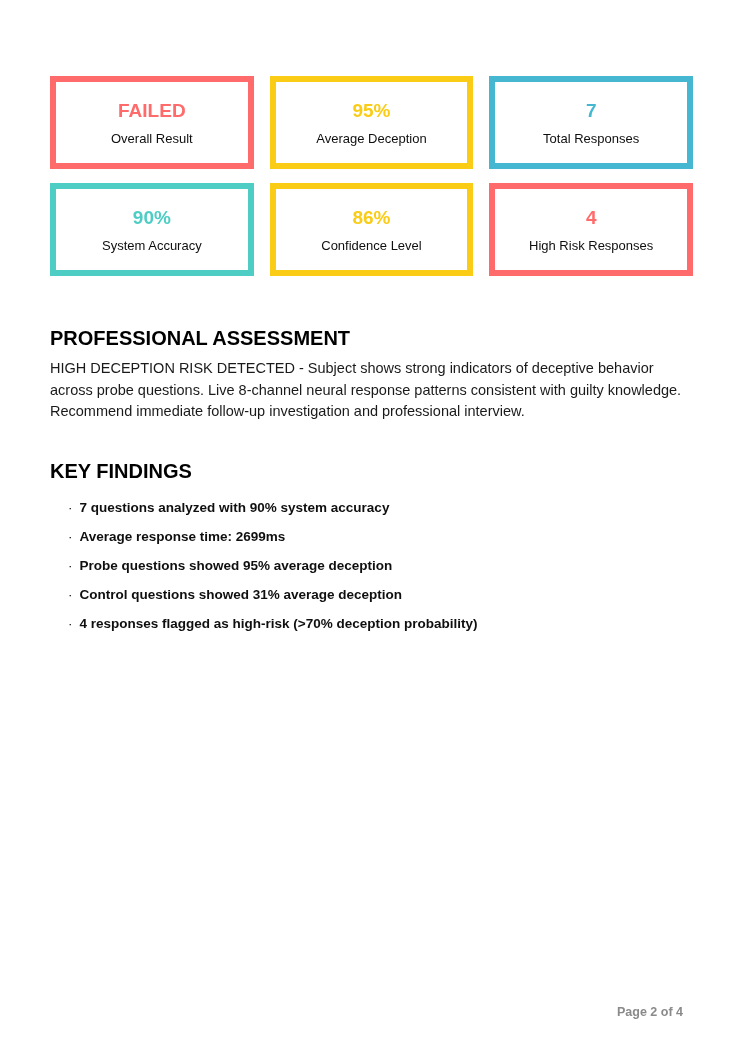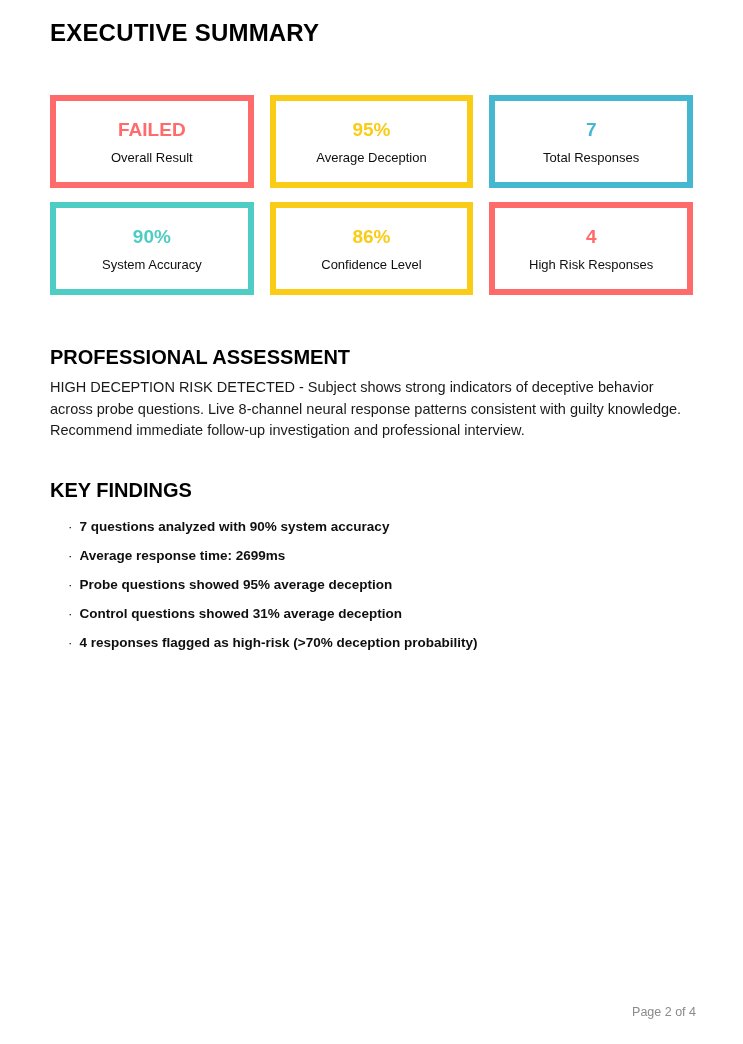--- a/index.html
+++ b/index.html
@@ -19,21 +19,21 @@
   }
   .doc-title {
     padding-top: 19px;
     font-size: 24px;
     line-height: 28px;
     font-weight: bold;
     color: #000000;
     letter-spacing: 0.2px;
   }
   .cards {
-    margin-top: 48px;
+    margin-top: 76px;
     display: grid;
     grid-template-columns: repeat(3, 1fr);
     column-gap: 16px;
     row-gap: 14px;
   }
   .card {
     height: 93px;
     border: 6px solid var(--c, #ccc);
     background: #ffffff;
     display: flex;
@@ -85,33 +85,32 @@
     display: flex;
     align-items: baseline;
   }
   .bullet-glyph {
     font-weight: normal;
     margin-right: 7px;
     color: #0f0f0f;
   }
   .page-footer {
     position: absolute;
-    right: 47px;
+    right: 60px;
     bottom: 25px;
     font-size: 12.5px;
     color: #8a8a8a;
-    font-weight: normal;
+    font-weight: bold;
   }
 </style>
 </head>
 <body>
 
 <div class="page">
 
-  <h1 class="doc-title">EXECUTIVE SUMMARY</h1>
 
   <div class="cards">
   <div class="card" style="--c: #FF6B6B;">
     <div class="card-value">FAILED</div>
     <div class="card-label">Overall Result</div>
   </div>
 
   <div class="card" style="--c: #FACC15;">
     <div class="card-value">95%</div>
     <div class="card-label">Average Deception</div>

